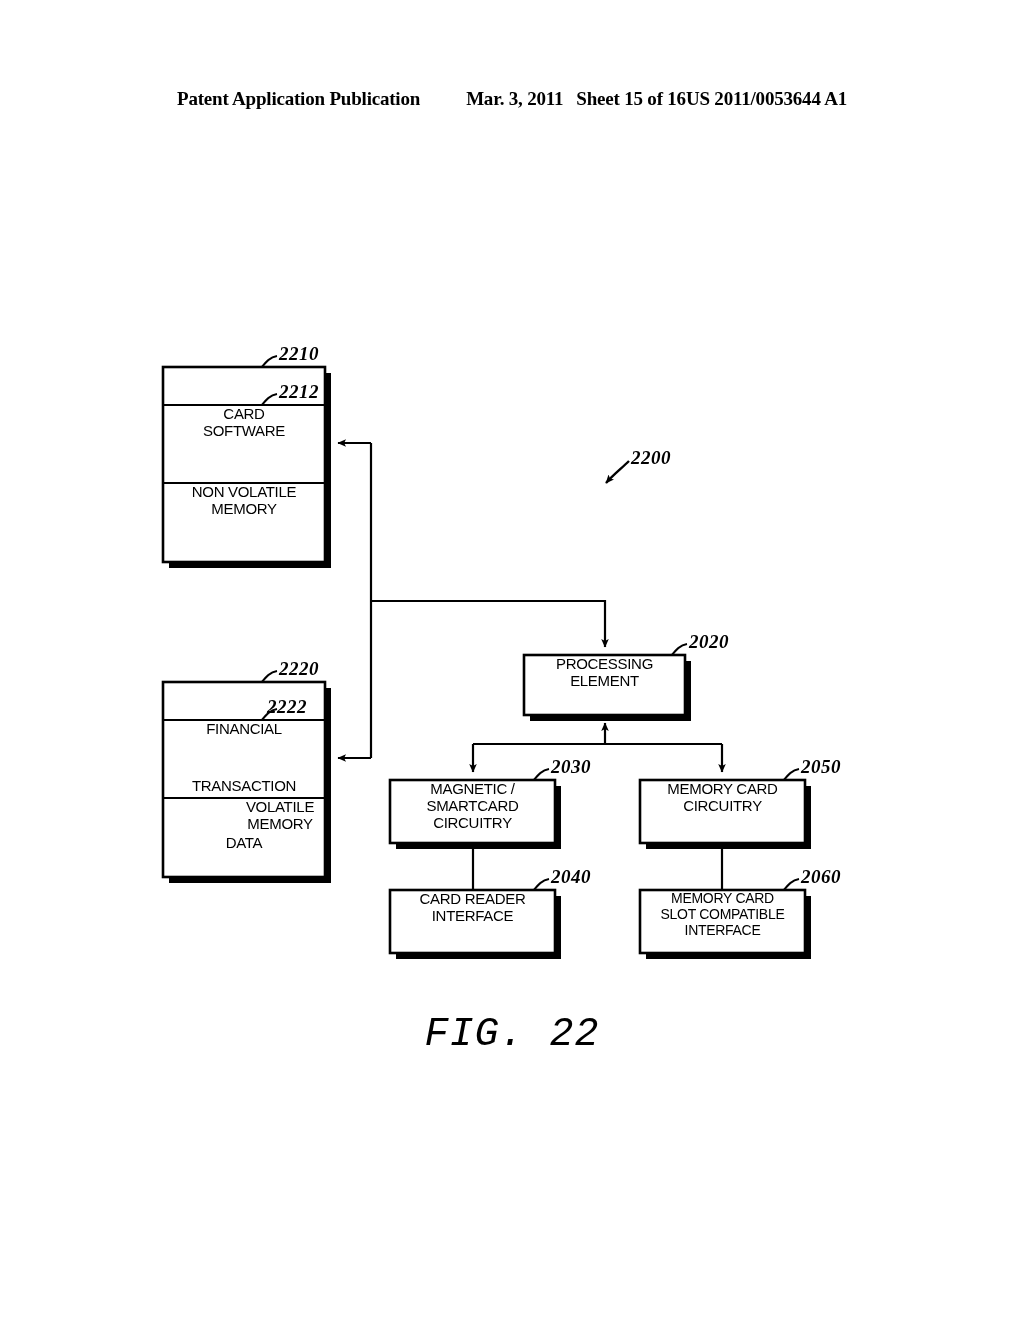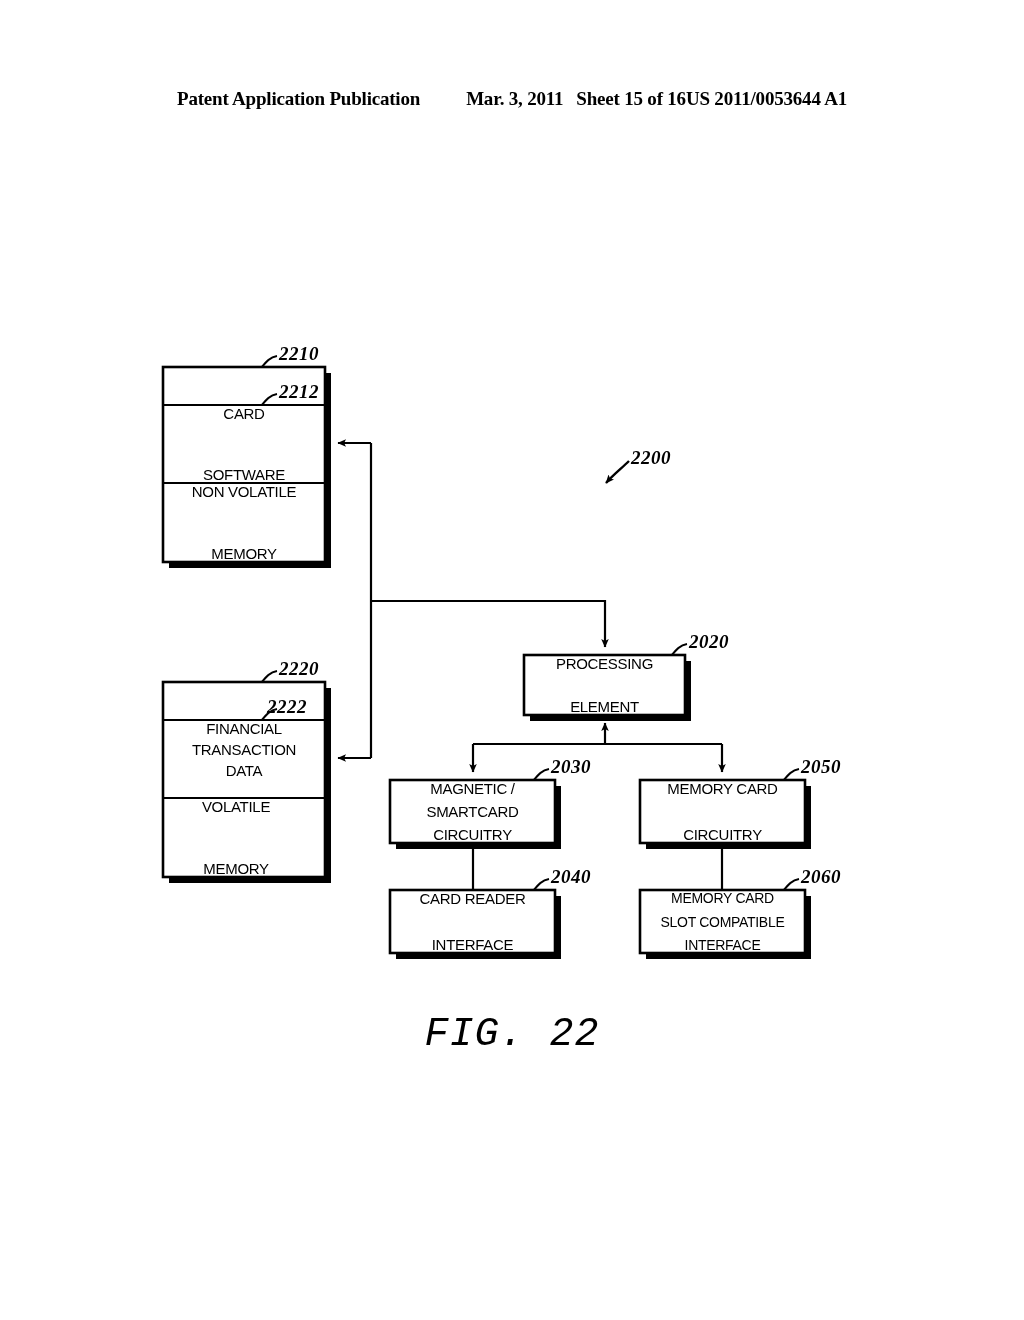--- a/index.html
+++ b/index.html
@@ -44,21 +44,21 @@
     height: 1320px;
   }
   #figure svg { display: block; }
 
   
   .box-text {
     position: absolute;
     display: flex;
     flex-direction: column;
     align-items: center;
-    justify-content: space-between;
+    justify-content: flex-start;
     text-align: center;
     font-family: "Liberation Sans", sans-serif;
     font-size: 15px;
     line-height: 17px;
     letter-spacing: -0.3px;
     pointer-events: none;
   }
   .box-text span { display: block; white-space: nowrap; }
 
   
@@ -194,27 +194,27 @@
 <div class="box-text" style="left:163px; top:405px; width:162px; height:78px;">
   <span>CARD</span>
   <span>SOFTWARE</span>
 </div>
 
 <div class="box-text" style="left:163px; top:483px; width:162px; height:79px;">
   <span>NON VOLATILE</span>
   <span>MEMORY</span>
 </div>
 
-<div class="box-text" style="left:163px; top:720px; width:162px; height:59px;">
+<div class="box-text" style="left:163px; top:720px; width:162px; height:59px;gap:40px;">
   <span>FINANCIAL</span>
   <span>TRANSACTION</span>
   <span>DATA</span>
 </div>
 
-<div class="box-text" style="left:155px; top:798px; width:162px; height:79px;">
+<div class="box-text" style="left:163px; top:798px; width:162px; height:79px;padding-left:36px;">
   <span>VOLATILE</span>
   <span>MEMORY</span>
 </div>
 
 <div class="box-text" style="left:524px; top:655px; width:161px; height:60px;">
   <span>PROCESSING</span>
   <span>ELEMENT</span>
 </div>
 
 <div class="box-text" style="left:390px; top:780px; width:165px; height:63px;">

